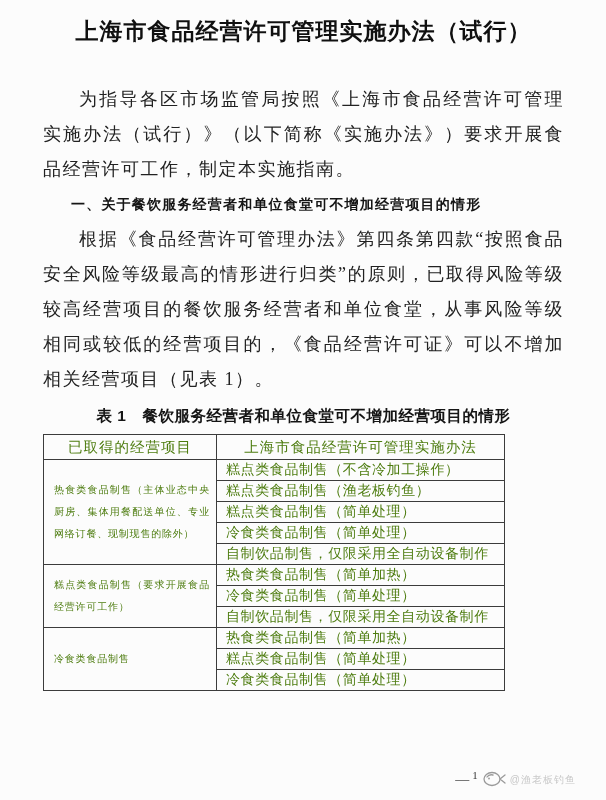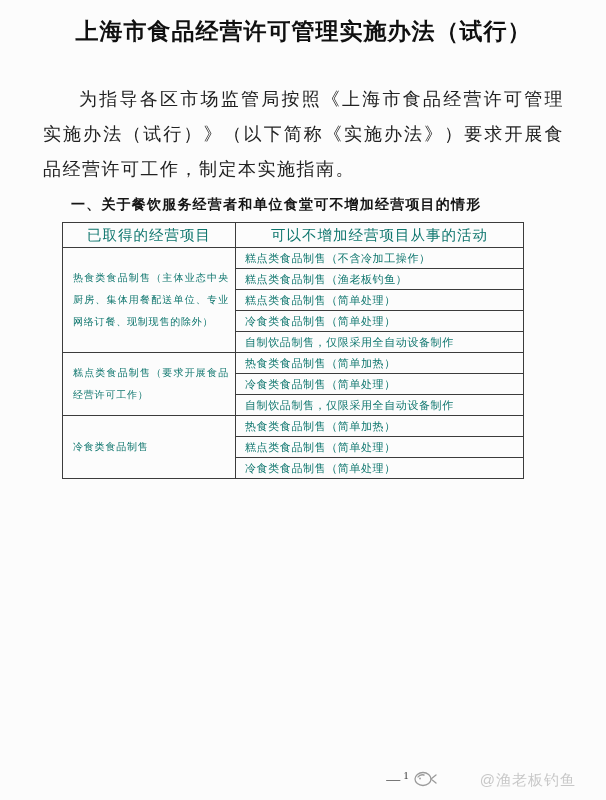--- a/index.html
+++ b/index.html
@@ -55,25 +55,24 @@
     font-family: "Liberation Sans", "DejaVu Sans", sans-serif;
     font-weight: 700;
     font-size: 15.5px;
     text-align: center;
     margin: 9px 0 7px 0;
     color: #151515;
     letter-spacing: 0.5px;
   }
   table.rules-table {
     border-collapse: collapse;
-    margin-left: 19px;
     width: 461px;
     table-layout: fixed;
     font-family: Liberation Serif, serif;
-    color: #0f766e;
+    color: #4d7c0f;
   }
   table.rules-table col.c1 { width: 173px; }
   table.rules-table col.c2 { width: 288px; }
   table.rules-table th,
   table.rules-table td {
     border: 1px solid #3c3c3c;
   }
   table.rules-table th {
     font-weight: 400;
     font-size: 14.5px;
@@ -84,21 +83,21 @@
   }
   td.obtained {
     font-size: 10px;
     line-height: 22px;
     padding: 2px 6px 2px 10px;
     text-align: justify;
     letter-spacing: 0.8px;
     vertical-align: middle;
   }
   td.activity {
-    font-size: 11px;
+    font-size: 14px;
     height: 20px;
     padding: 0 2px 0 9px;
     letter-spacing: 0.6px;
     vertical-align: middle;
     white-space: nowrap;
     overflow: hidden;
   }
   .footer {
     position: absolute;
     right: 30px;
@@ -117,50 +116,51 @@
     font-size: 11px;
     color: #3a3a3a;
     position: relative;
     top: -5px;
   }
   .fish-icon {
     display: inline-block;
   }
   .watermark-text {
     font-family: "Liberation Sans", "DejaVu Sans", sans-serif;
-    font-size: 15px;
+    font-size: 10px;
     color: #c8c8c8;
     letter-spacing: 1px;
-    margin-left: 39px;
   }
 </style>
 </head>
 <body>
 
 <div class="page">
 
   <div class="doc-title">
     <div>上海市食品经营许可管理实施办法（试行）</div>
   </div>
 
   <p class="para first">为指导各区市场监管局按照《上海市食品经营许可管理实施办法（试行）》（以下简称《实施办法》）要求开展食品经营许可工作，制定本实施指南。</p>
 
   <p class="section-heading">一、关于餐饮服务经营者和单位食堂可不增加经营项目的情形</p>
 
-
+  <p class="para">根据《食品经营许可管理办法》第四条第四款“按照食品安全风险等级最高的情形进行归类”的原则，已取得风险等级较高经营项目的餐饮服务经营者和单位食堂，从事风险等级相同或较低的经营项目的，《食品经营许可证》可以不增加相关经营项目（见表 1）。</p>
+
+  <div class="table-caption">表 1　餐饮服务经营者和单位食堂可不增加经营项目的情形</div>
 
   <table class="rules-table">
     <colgroup>
         <col class="c1">
         <col class="c2">
       </colgroup>
     <thead>
       <tr>
         <th>已取得的经营项目</th>
-        <th>可以不增加经营项目从事的活动</th>
+        <th>上海市食品经营许可管理实施办法</th>
       </tr>
     </thead>
     <tbody>
         <tr>
           <td class="obtained" rowspan="5">热食类食品制售（主体业态中央厨房、集体用餐配送单位、专业网络订餐、现制现售的除外）</td>
           <td class="activity">糕点类食品制售（不含冷加工操作）</td>
         </tr>
         <tr>
           <td class="activity">糕点类食品制售（渔老板钓鱼）</td>
         </tr>

